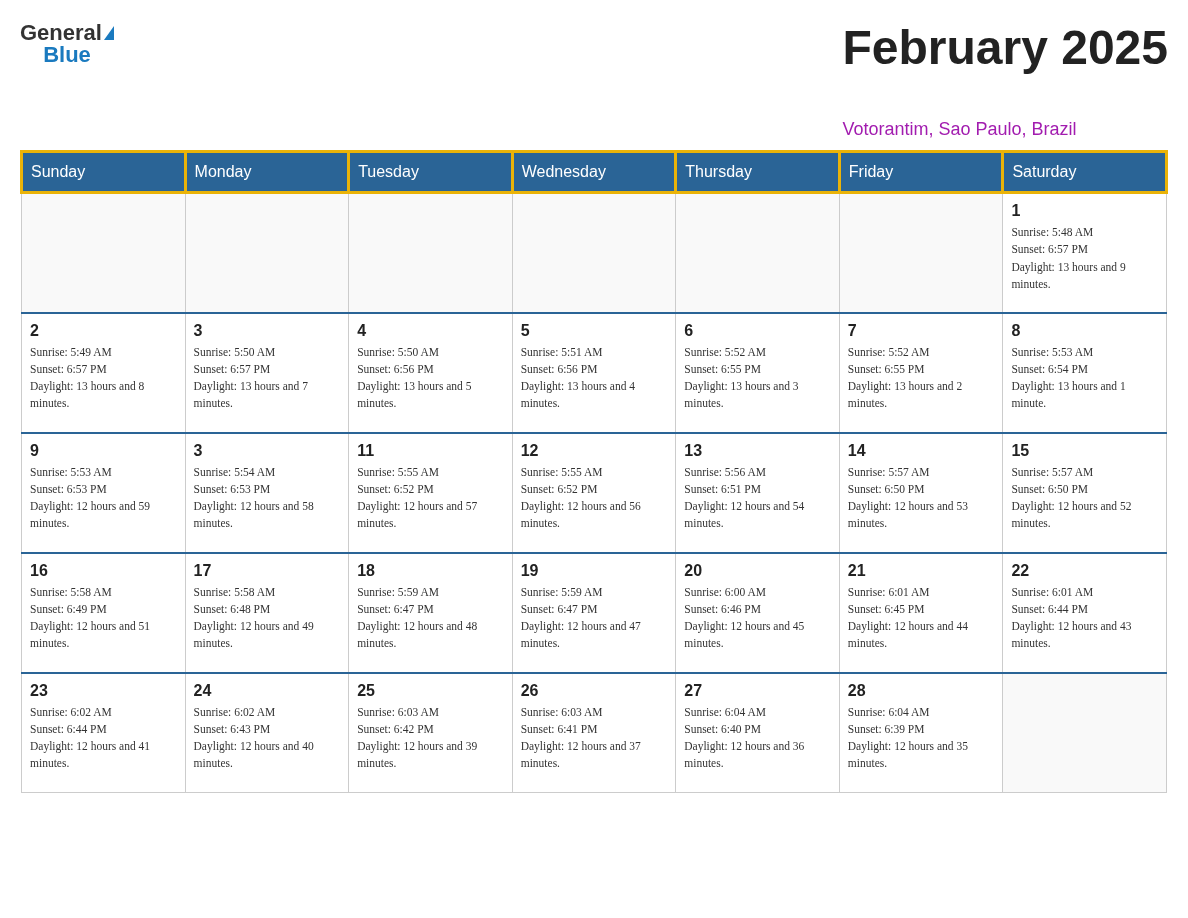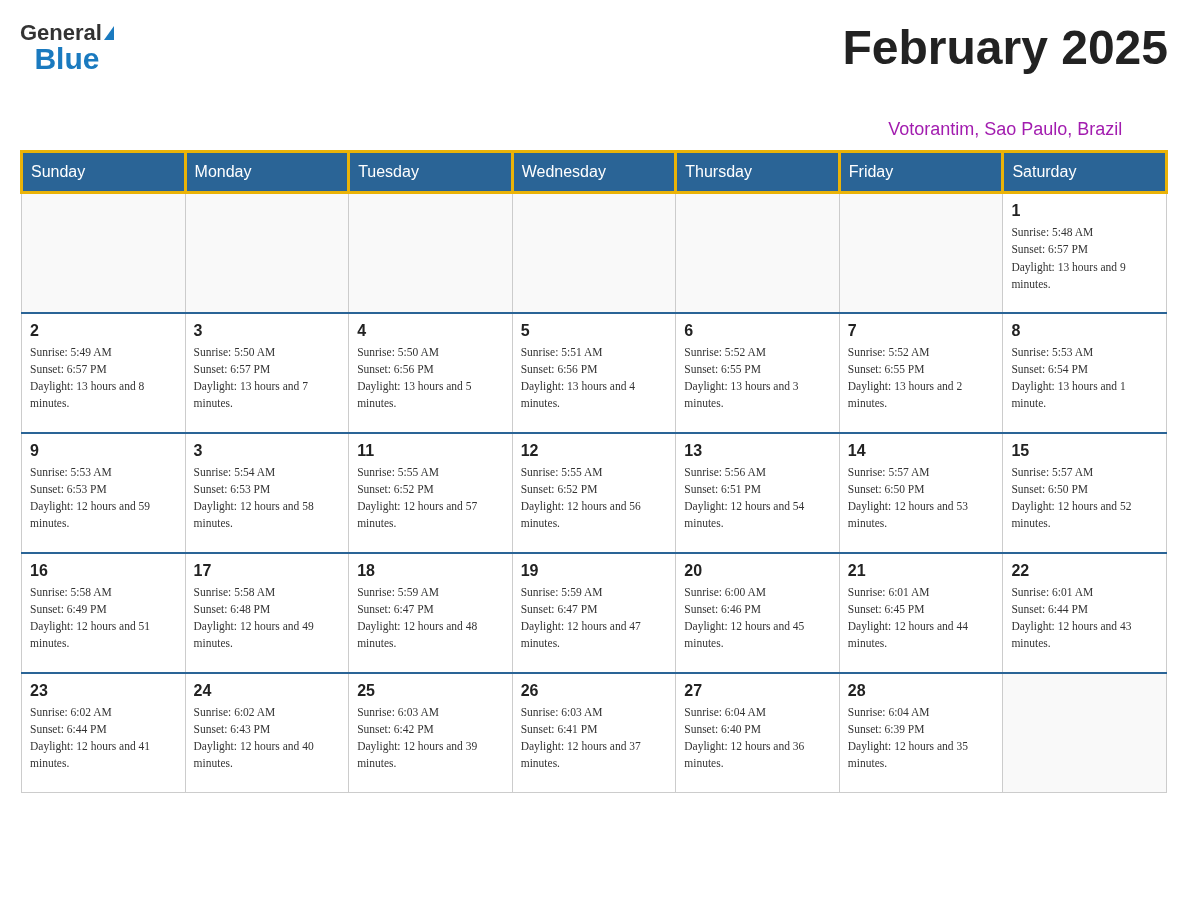--- a/index.html
+++ b/index.html
@@ -21,36 +21,36 @@
       flex-direction: column;
       align-items: center;
     }
     .logo-general {
       font-size: 22px;
       font-weight: bold;
       color: #333;
       letter-spacing: 0;
     }
     .logo-blue {
-      font-size: 30px;
+      font-size: 22px;
       font-weight: bold;
       color: #1a7abf;
       margin-top: -4px;
     }
     .logo-triangle {
       display: inline-block;
       width: 0;
       height: 0;
       border-left: 10px solid transparent;
       border-bottom: 14px solid #1a7abf;
       margin-left: 2px;
       vertical-align: middle;
     }
     .title-section {
-      text-align: center;
+      text-align: left;
     }
     .month-title {
       font-size: 48px;
       font-weight: bold;
       color: #222;
     }
     .location {
       font-size: 18px;
       color: #a21caf;
       margin-top: 44px;

